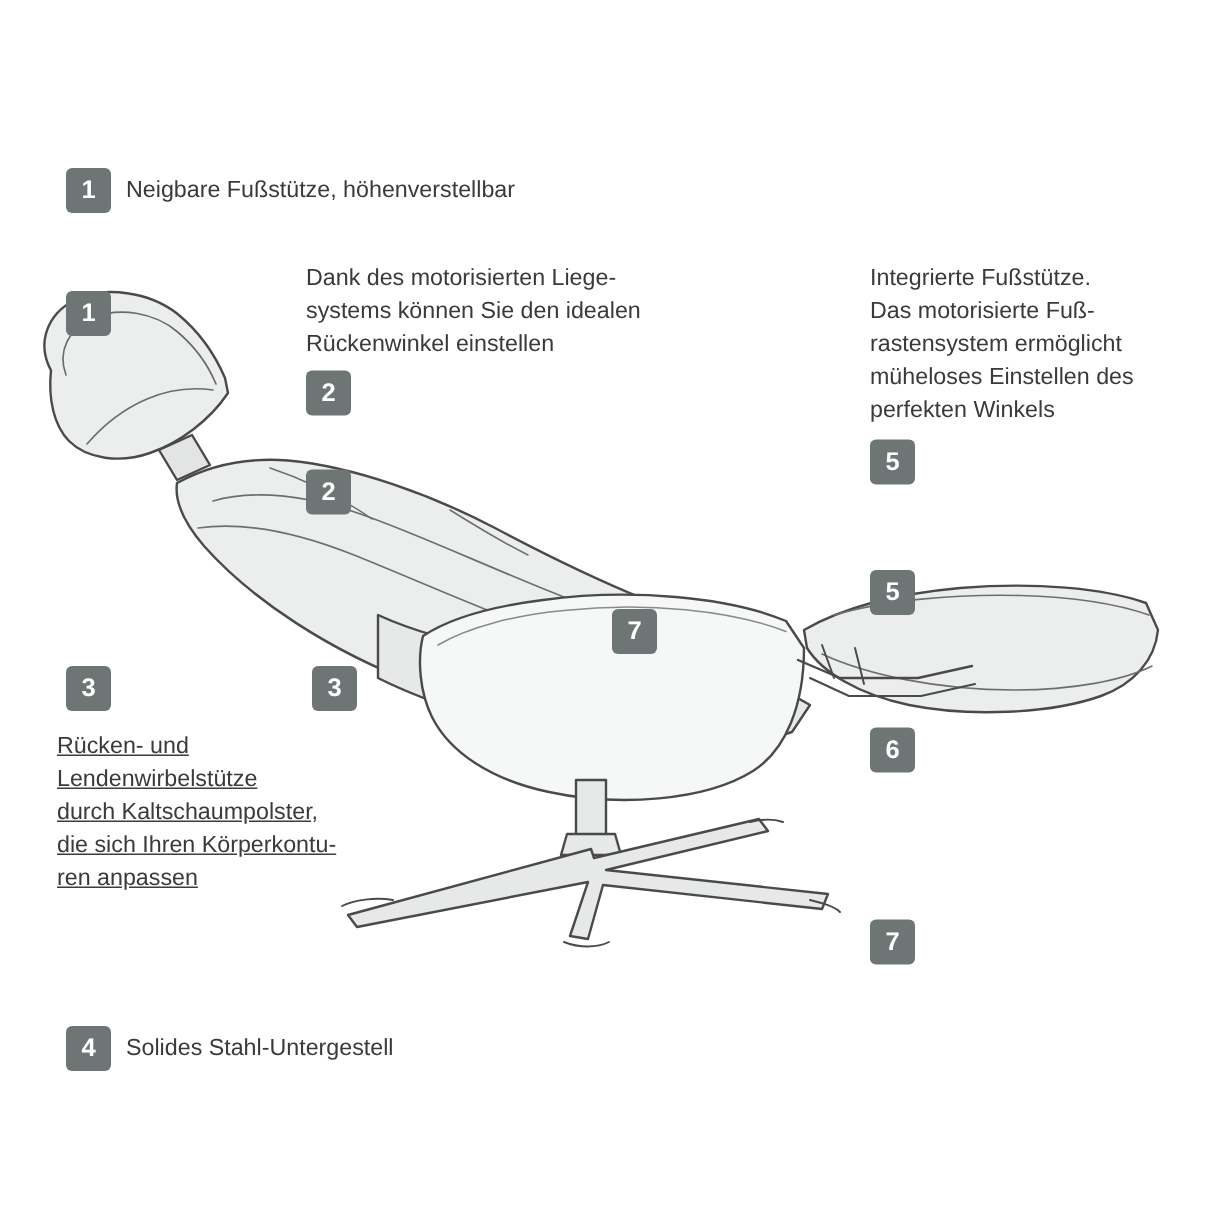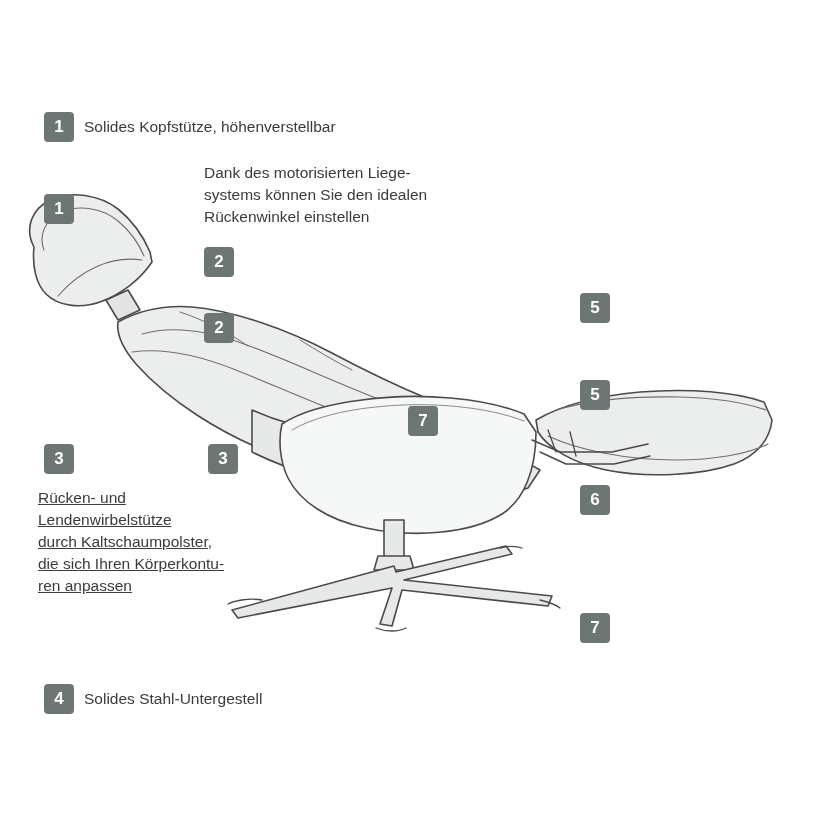--- a/index.html
+++ b/index.html
@@ -57,21 +57,21 @@
     padding-top: 0;
   }
   .stack {
     position: absolute;
     display: flex;
     flex-direction: column;
     gap: 8px;
   }
   
   #callout-1        { left: 44px;  top: 112px; width: 420px; }
-  #callout-2-block  { left: 204px; top: 162px; width: 300px; }
+  #callout-2-block  { left: 204px; top: 175px; width: 300px; }
   #callout-5-block  { left: 580px; top: 175px; width: 235px; }
   #callout-3-block  { left: 38px;  top: 445px; width: 260px; text-decoration: underline; }
   #callout-4        { left: 44px;  top: 684px; width: 340px; }
   #callout-6        { left: 580px; top: 485px; width: 235px; }
   #callout-7        { left: 580px; top: 613px; width: 235px; }
 
   #marker-1 { left: 44px;  top: 194px; }
   #marker-2a{ left: 204px; top: 247px; }
   #marker-2b{ left: 204px; top: 313px; }
   #marker-3a{ left: 44px;  top: 444px; }
@@ -155,29 +155,36 @@
                L512 554 L506 546 L396 572 Z" fill="#e6e9e8"></path>
       <path d="M228 604 C236 600 250 598 262 600" fill="none" stroke="#4a4a4a" stroke-width="1.3"></path>
       <path d="M376 628 C386 632 398 632 406 628" fill="none" stroke="#4a4a4a" stroke-width="1.3"></path>
       <path d="M540 600 C548 602 556 604 560 608" fill="none" stroke="#4a4a4a" stroke-width="1.3"></path>
       <path d="M500 548 C508 546 516 546 522 548" fill="none" stroke="#4a4a4a" stroke-width="1.3"></path>
     </g>
   </svg>
 
   <div class="callout" id="callout-1">
     <div class="badge">1</div>
-    <div class="ctext">Solides Kopfstütze, höhenverstellbar</div>
+    <div class="ctext">Neigbare Fußstütze, höhenverstellbar</div>
   </div>
 
   <div class="stack" id="callout-2-block">
     <div class="ctext below">Dank des motorisierten Liege-
 systems können Sie den idealen
 Rückenwinkel einstellen</div>
   </div>
 
+  <div class="stack" id="callout-5-block">
+    <div class="ctext below">Integrierte Fußstütze.
+Das motorisierte Fuß-
+rastensystem ermöglicht
+müheloses Einstellen des
+perfekten Winkels</div>
+  </div>
 
   <div class="stack" id="callout-3-block">
     <div class="ctext below" style="margin-top:42px">Rücken- und
 Lendenwirbelstütze
 durch Kaltschaumpolster,
 die sich Ihren Körperkontu-
 ren anpassen</div>
   </div>
 
   <div class="callout" id="callout-4">

